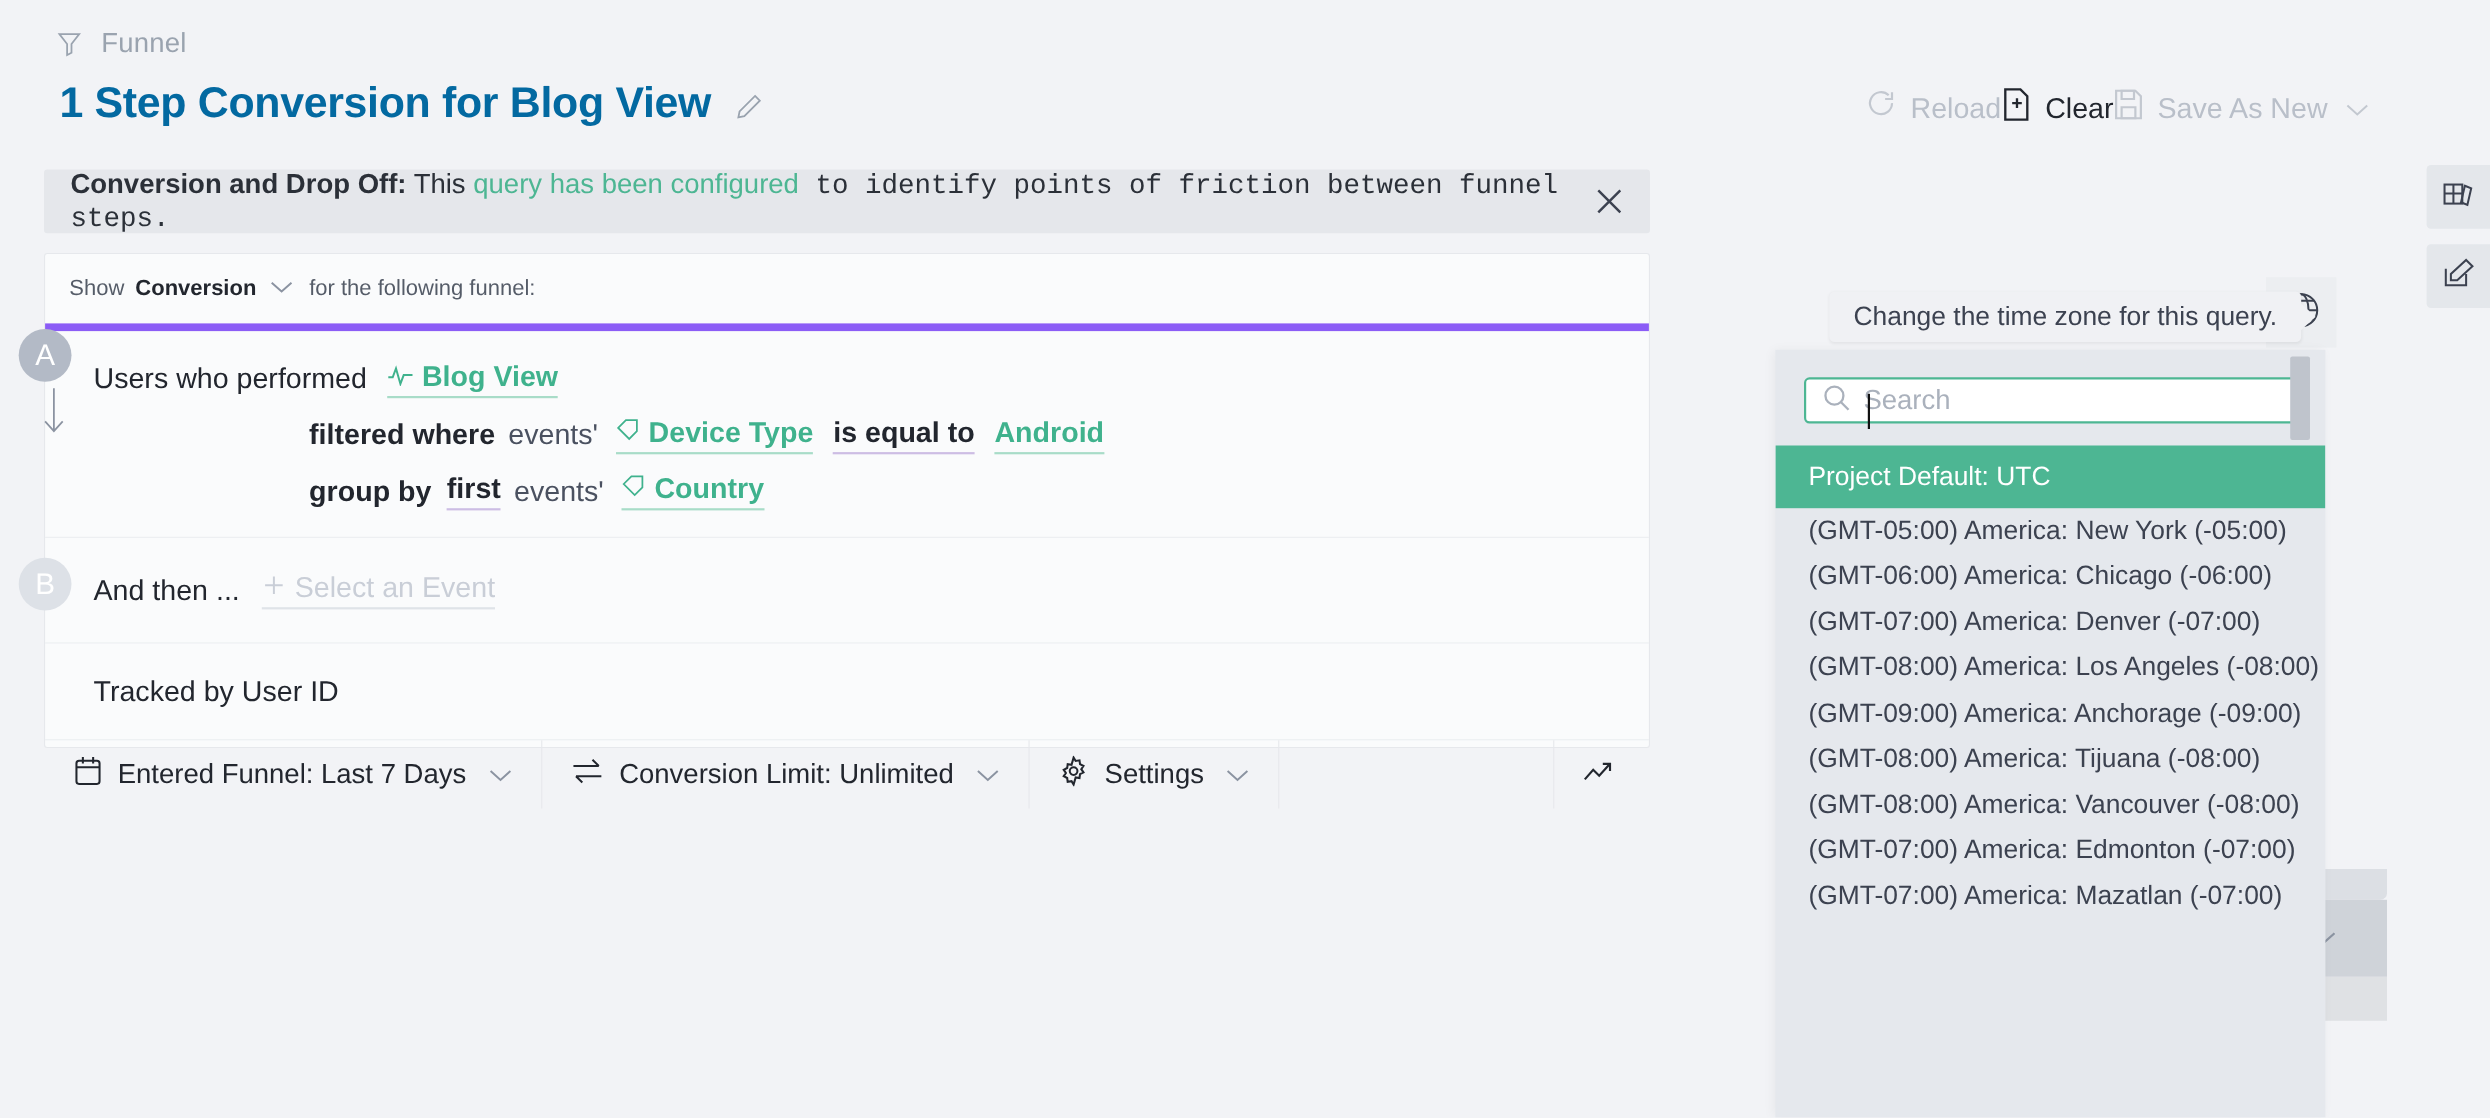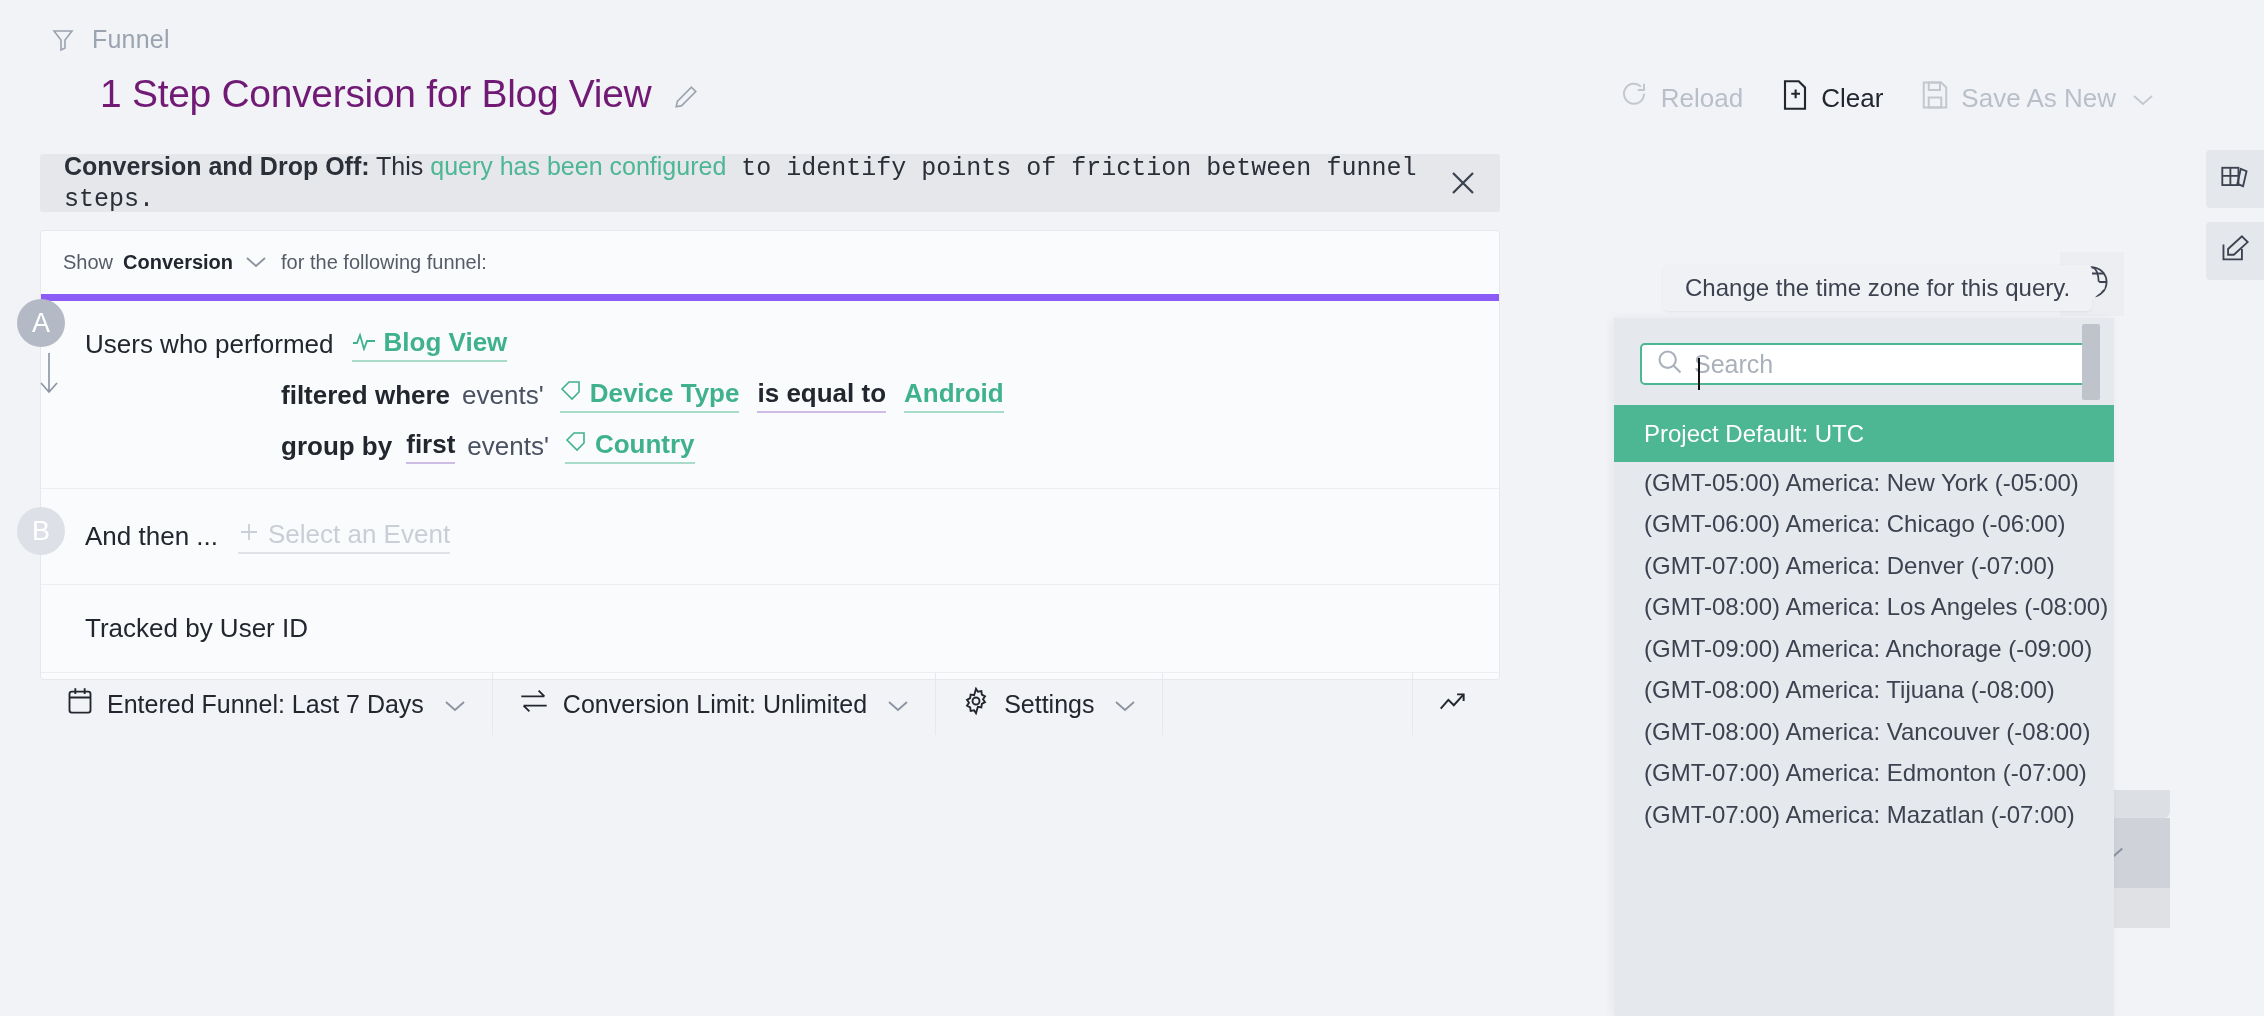--- a/index.html
+++ b/index.html
@@ -18,29 +18,28 @@
     display: flex; align-items: center; gap: 18px;
     color: #9aa3af; font-size: 25px; letter-spacing: .2px;
   }
   .breadcrumb svg { display: block; }
 
   .title-row {
     position: absolute; left: 54px; top: 72px;
     display: flex; align-items: center; gap: 22px;
   }
   .title-row h1 {
-    font-size: 39px; font-weight: 400; color: #701a75; letter-spacing: -0.3px;
+    font-size: 39px; font-weight: 700; color: #0369a1; letter-spacing: -0.3px;
     white-space: nowrap;
-    margin-left: 46px;
   }
   .pencil-btn { cursor: pointer; display: flex; align-items: center; padding-top: 6px; }
 
   .header-actions {
     position: absolute; right: 110px; top: 80px;
-    display: flex; align-items: flex-start; gap: 38px;
+    display: flex; align-items: flex-start; 
   }
   .hact { display: flex; align-items: center; gap: 12px; font-size: 26px; cursor: pointer; white-space: nowrap; }
   .hact.disabled { color: #b9bfc9; }
   .hact.enabled { color: #22262e; }
   .hact .chev { margin-left: 4px; }
 
   
   .banner {
     position: absolute; left: 40px; top: 154px; width: 1460px; height: 58px;
     background: #e5e7eb; border-radius: 3px;

